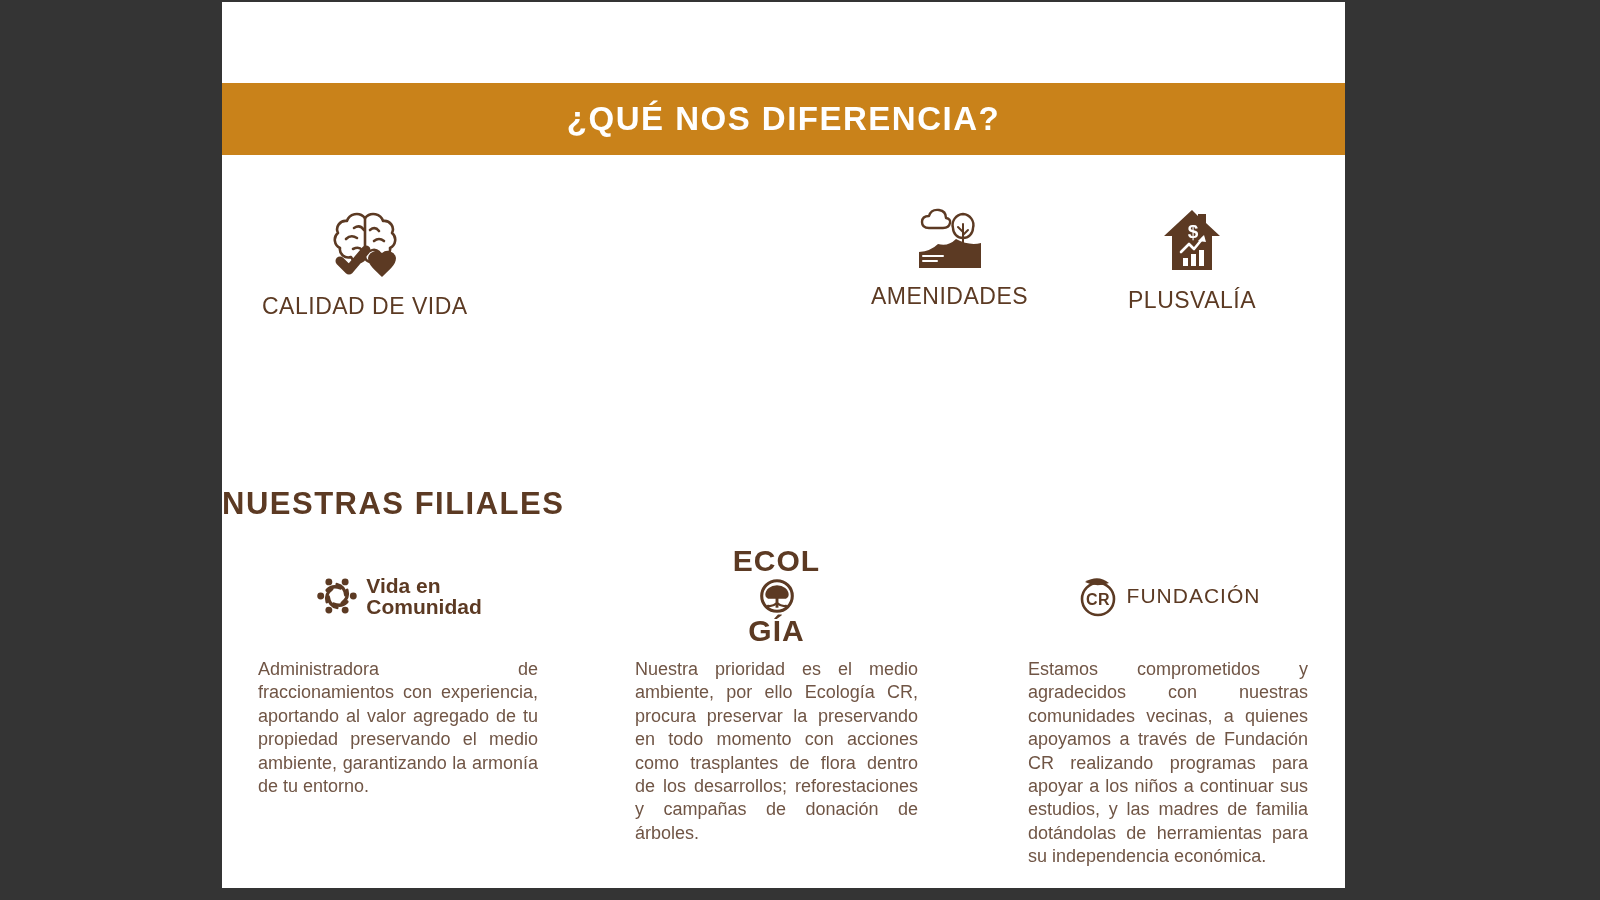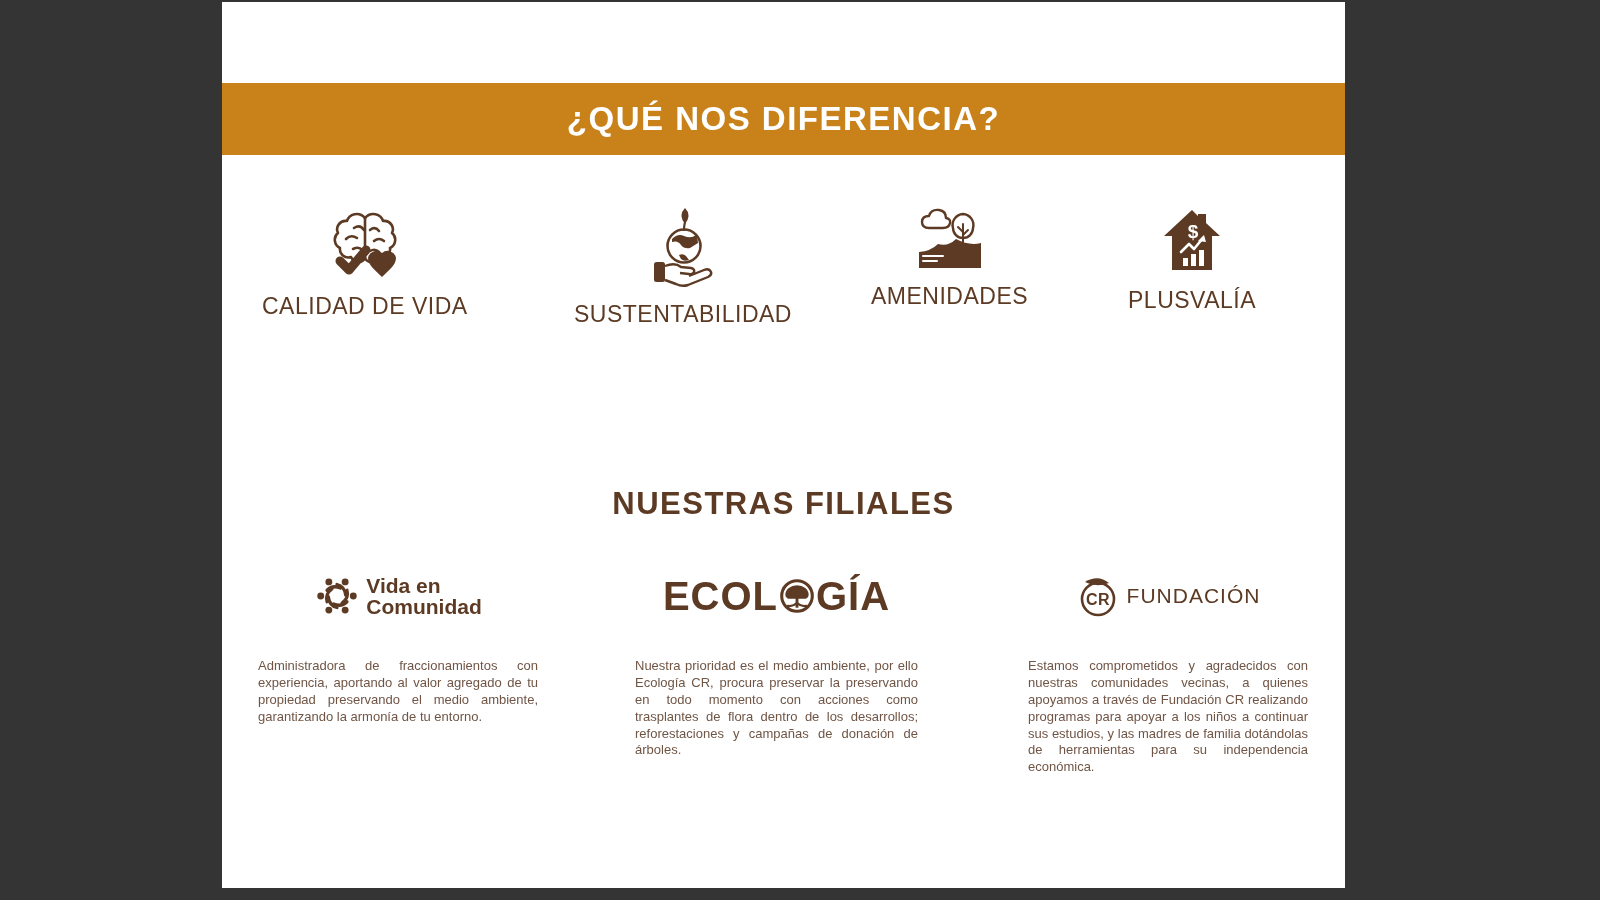--- a/index.html
+++ b/index.html
@@ -27,42 +27,42 @@
   }
   .feature .flabel{
     color:#5C3A23;font-size:23px;letter-spacing:0.5px;white-space:nowrap;
   }
   .f1{left:40px;}
   .f2{left:352px;}
   .f3{left:649px;}
   .f4{left:906px;}
   
   .filiales-title{
-    position:absolute;left:0;top:484px;width:100%;text-align:center;
+    position:absolute;left:0;top:484px;width:100%;text-align:left;
     color:#5C3A23;font-size:31px;font-weight:700;letter-spacing:1.5px;margin:0;
   }
   .col{position:absolute;top:566px;}
   .col1{left:36px;width:280px;}
   .col2{left:413px;width:283px;}
   .col3{left:806px;width:280px;}
   .logo{
     height:56px;display:flex;align-items:center;justify-content:center;
     margin-bottom:34px;
   }
   .desc{
-    color:#705545;font-size:13px;line-height:1.3;text-align:justify;margin:0;
+    color:#705545;font-size:18px;line-height:1.3;text-align:justify;margin:0;
   }
   
   .vida-text{
     color:#5C3A23;font-weight:700;font-size:21px;line-height:1.02;margin-left:6px;
   }
   
   .ecologia{
     display:flex;align-items:center;color:#5C3A23;
-    font-size:40px;font-weight:700;letter-spacing:1px;
+    font-size:30px;font-weight:700;letter-spacing:1px;flex-direction:column;
   }
   .ecologia svg{margin:0 1px;}
   
   .fundacion{
     display:flex;align-items:center;color:#5C3A23;
     font-size:21px;letter-spacing:1px;gap:7px;
   }
   svg{display:block;}
 </style>
 </head>
@@ -88,34 +88,20 @@
           <path d="M44 35 q5 -4 10 0"></path>
           <path d="M40 45 q5 -3 9 1"></path>
         </g>
         <path d="M10 55 l9 9 L36 44" fill="none" stroke="#5C3A23" stroke-width="9" stroke-linecap="round" stroke-linejoin="round"></path>
         <path d="M52 71 C45 64 38 59 38 52 a8.5 8.5 0 0 1 14 -5 a8.5 8.5 0 0 1 14 5 c0 7 -7 12 -14 19 Z" fill="#5C3A23"></path>
       </svg>
     </span>
     <span class="flabel">CALIDAD DE VIDA</span>
   </div>
 
-  <div class="feature f2">
-    <span>
-      <svg width="62" height="82" viewBox="0 0 62 82">
-        <path d="M33 2 q7 7 0 16 q-7 -9 0 -16 Z" fill="#5C3A23"></path>
-        <path d="M33 16 q-1 4 -1 8" fill="none" stroke="#5C3A23" stroke-width="2.2" stroke-linecap="round"></path>
-        <circle cx="32" cy="40" r="16.5" fill="none" stroke="#5C3A23" stroke-width="2.6"></circle>
-        <path d="M20 33 q6 -6 12 -3 q7 3 12 -1 q2 4 2 8 l-8 5 q-6 1 -9 -3 q-3 -5 -9 -3 Z" fill="#5C3A23"></path>
-        <path d="M27 49 q4 -2 7 1 l3 4 q-5 2 -8 -1 Z" fill="#5C3A23"></path>
-        <rect x="2" y="56" width="11" height="20" rx="2.5" fill="#5C3A23"></rect>
-        <path d="M13 60 q10 -4 16 1 l10 1 q4 1 3 4 q-1 3 -5 2 l-9 -1 m9 3 l15 -6 q5 -2 7 2 q1 3 -3 5 L36 79 q-6 2 -12 -1 L13 74" fill="none" stroke="#5C3A23" stroke-width="2.4" stroke-linejoin="round"></path>
-      </svg>
-    </span>
-    <span class="flabel">SUSTENTABILIDAD</span>
-  </div>
 
   <div class="feature f3">
     <span>
       <svg width="66" height="64" viewBox="0 0 66 64">
         <path d="M12 22 q-7 0 -7 -6 q0 -6 7 -6 q2 -7 10 -6 q7 1 7 8 q5 1 4 5 q-1 5 -7 5 Z" fill="none" stroke="#5C3A23" stroke-width="2.4" stroke-linejoin="round"></path>
         <path d="M46 8 a11 11 0 0 1 10 14 a10 10 0 0 1 -20 0 a11 11 0 0 1 10 -14 Z" fill="none" stroke="#5C3A23" stroke-width="2.4"></path>
         <g stroke="#5C3A23" stroke-width="2" stroke-linecap="round" fill="none">
           <path d="M46 38 V18"></path>
           <path d="M46 26 l-5 -5"></path>
           <path d="M46 29 l5 -5"></path>

